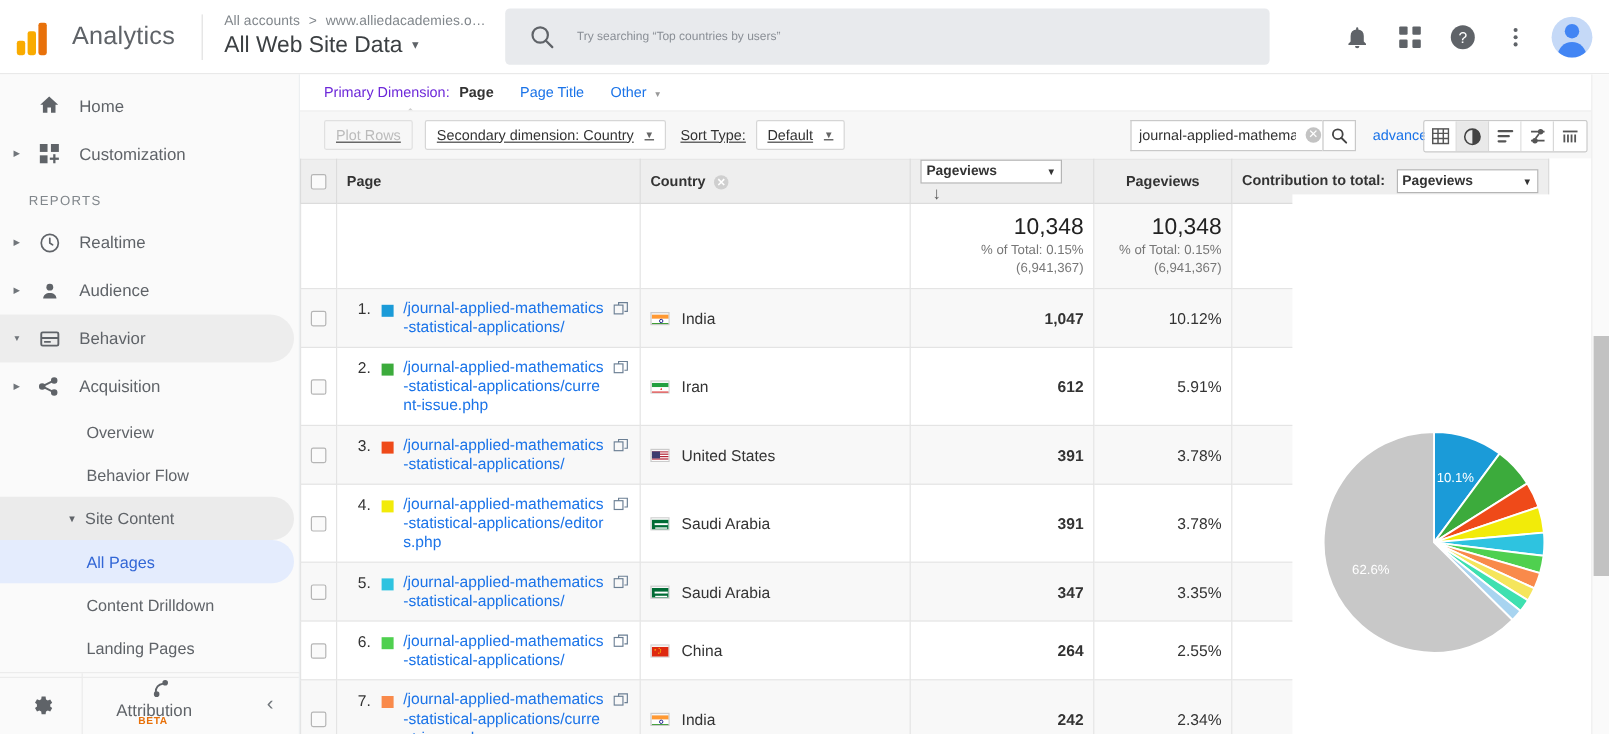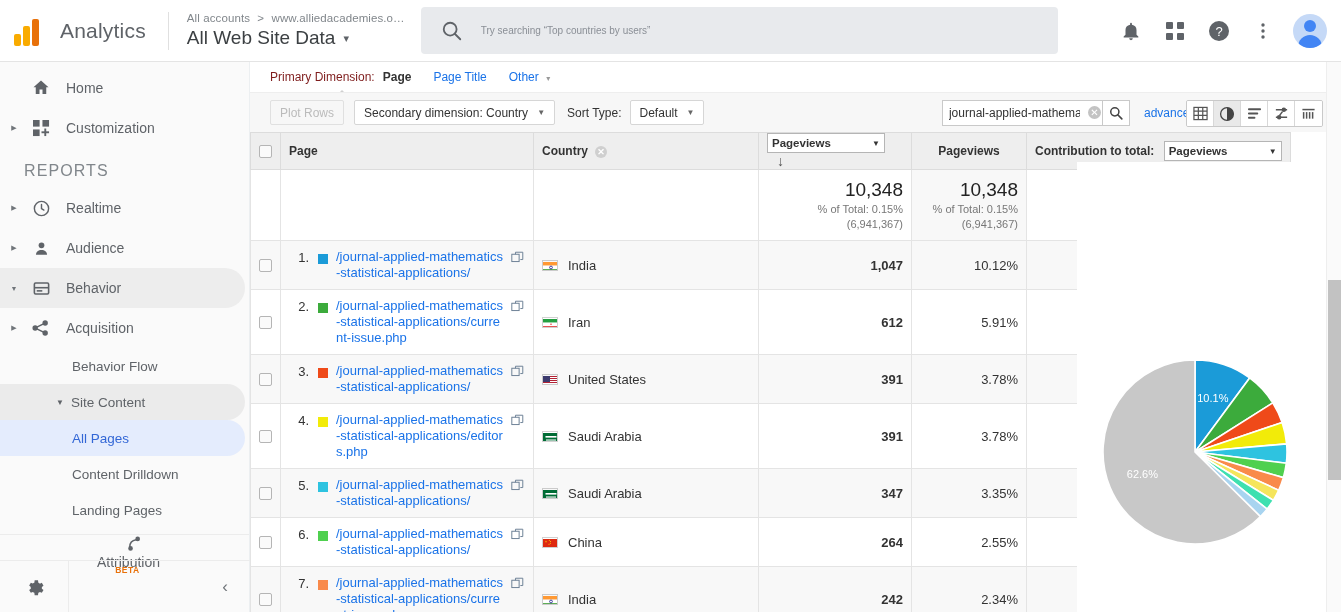--- a/index.html
+++ b/index.html
@@ -54,21 +54,21 @@
     background: #fafafa; border-right: 1px solid #eceff1;
   }
   .nav-item {
     height: 40px; display: flex; align-items: center; position: relative;
     cursor: pointer; font-size: 14px; color: #5f6368;
   }
   .nav-item .arrow { width: 20px; text-align: center; font-size: 7px; color: #70757a; flex: none; margin-left: 4px; }
   .nav-item .nicon { width: 34px; display: flex; align-items: center; justify-content: center; flex: none; color: #5f6368; }
   .nav-item .nlabel { margin-left: 8px; }
   .nav-item.pill { background: #ededed; border-radius: 0 20px 20px 0; margin-right: 4px; }
-  .section-label { font-size: 16px; color: #80868b; letter-spacing: 1.1px; padding: 14px 0 8px 24px; }
+  .section-label { font-size: 11px; color: #80868b; letter-spacing: 1.1px; padding: 14px 0 8px 24px; }
   .subitem {
     height: 36px; display: flex; align-items: center; cursor: pointer;
     font-size: 13.5px; color: #5f6368; padding-left: 72px;
   }
   .subitem.group { padding-left: 56px; background: #ebebeb; border-radius: 0 20px 20px 0; margin-right: 4px; }
   .subitem.group .tri { font-size: 8px; margin-right: 7px; color: #5f6368; }
   .subitem.active { background: #e4ecfd; color: #3367d6; border-radius: 0 20px 20px 0; margin-right: 4px; padding-left: 72px; }
   .attr-row { height: 44px; display: flex; align-items: center; border-top: 1px solid #ececec; margin-top: 6px; font-size: 14px; color: #5f6368; flex-direction: column; }
   .attr-row .nicon { width: 34px; margin-left: 20px; display: flex; align-items: center; justify-content: center; }
   .beta { font-size: 8.5px; color: #e8710a; font-weight: bold; letter-spacing: .5px; margin-left: 6px; vertical-align: top; position: relative; top: -5px; }
@@ -79,31 +79,31 @@
   .sb-footer .gear { width: 68px; display: flex; align-items: center; justify-content: center; cursor: pointer; }
   .sb-footer .vline { width: 1px; height: 52px; background: #ececec; }
   .sb-footer .collapse { margin-left: auto; margin-right: 22px; font-size: 17px; color: #70757a; cursor: pointer; }
 
   
   .content { position: absolute; top: 62px; left: 250px; width: 1091px; height: 550px; background: #fff; }
   .primary-dim {
     height: 30px; display: flex; align-items: center; padding-left: 20px;
     font-size: 12px; color: #444; position: relative;
   }
-  .primary-dim .plabel { color: #7f1d1d; }
+  .primary-dim .plabel { color: #6d28d9; }
   .primary-dim .pactive { font-weight: bold; color: #333; margin-left: 8px; position: relative; }
   .primary-dim .plink { color: #1a73e8; margin-left: 22px; cursor: pointer; }
   .primary-dim .pother { color: #1a73e8; margin-left: 22px; cursor: pointer; }
   .primary-dim .pother .dn { font-size: 8px; color: #999; margin-left: 4px; }
   .tip { position: absolute; left: 86px; top: 28px; width: 0; height: 0;
          border-left: 6px solid transparent; border-right: 6px solid transparent; border-bottom: 6px solid #d0d0d0; }
 
   .toolbar {
     height: 40px; display: flex; align-items: center; padding-left: 20px;
-    background: #f7f7f7; border-top: 1px solid #eee; position: relative;
+    background: #f7f7f7; border-top: 1px solid #eee; position: relative; text-decoration: underline;
   }
   .btn {
     height: 25px; border: 1px solid #d6d6d6; background: #fff; border-radius: 2px;
     font-size: 12px; color: #333; display: flex; align-items: center; padding: 0 9px;
     cursor: pointer; font-family: "Liberation Sans", sans-serif;
   }
   .btn.disabled { color: #bbb; background: #f7f7f7; border-color: #e0e0e0; cursor: default; }
   .btn .dn { font-size: 8px; margin-left: 9px; color: #666; }
   .sorttype-label { font-size: 12px; color: #333; margin: 0 8px 0 12px; }
   .filterbox {
@@ -314,20 +314,21 @@
         <svg width="20" height="20" viewBox="0 0 24 24" stroke="#5f6368" stroke-width="1.9" fill="#5f6368">
             <circle cx="5" cy="12" r="2.3"></circle>
             <circle cx="17" cy="6" r="2.3"></circle>
             <circle cx="17" cy="18" r="2.3"></circle>
             <path d="M7 11l8-4M7 13l8 4" stroke-linecap="round" fill="none"></path>
           </svg>
       </span>
       <span class="nlabel">Acquisition</span>
     </div>
 
+    <div class="subitem">Overview</div>
     <div class="subitem">Behavior Flow</div>
     <div class="subitem group">
       <span class="tri">▼</span>
       <span>Site Content</span>
     </div>
     <div class="subitem active">All Pages</div>
     <div class="subitem">Content Drilldown</div>
     <div class="subitem">Landing Pages</div>
 
     <div class="attr-row">

